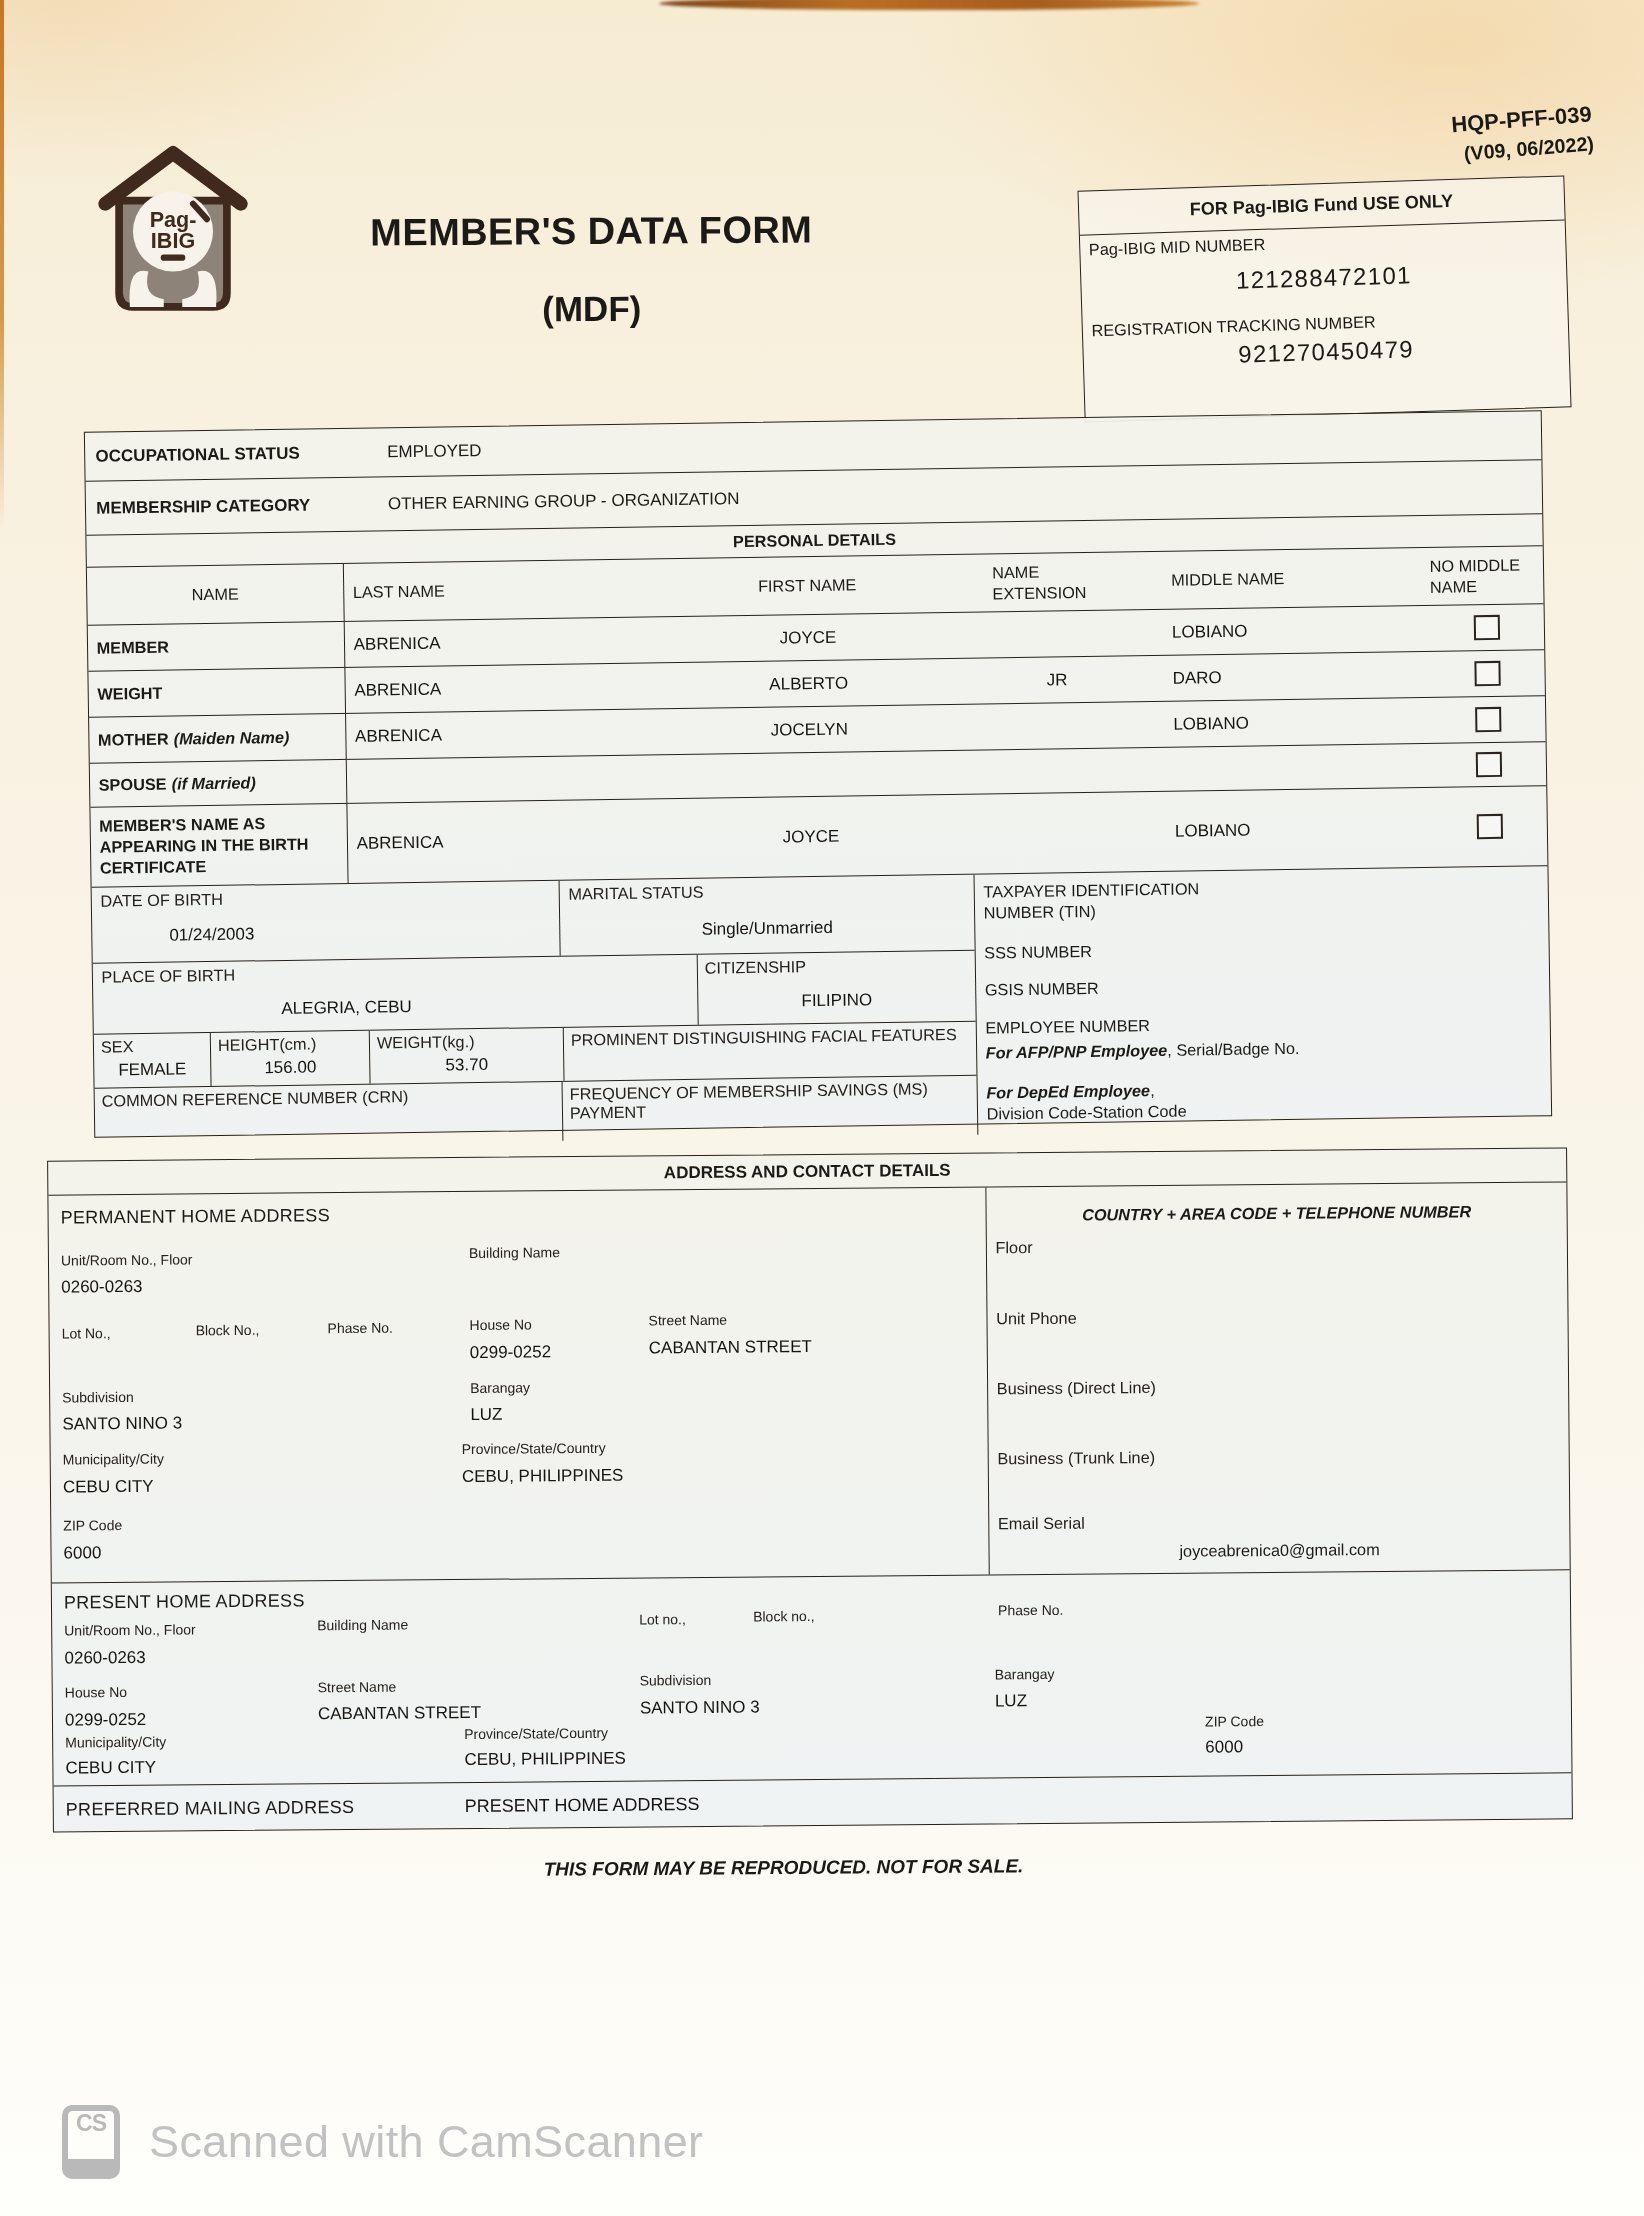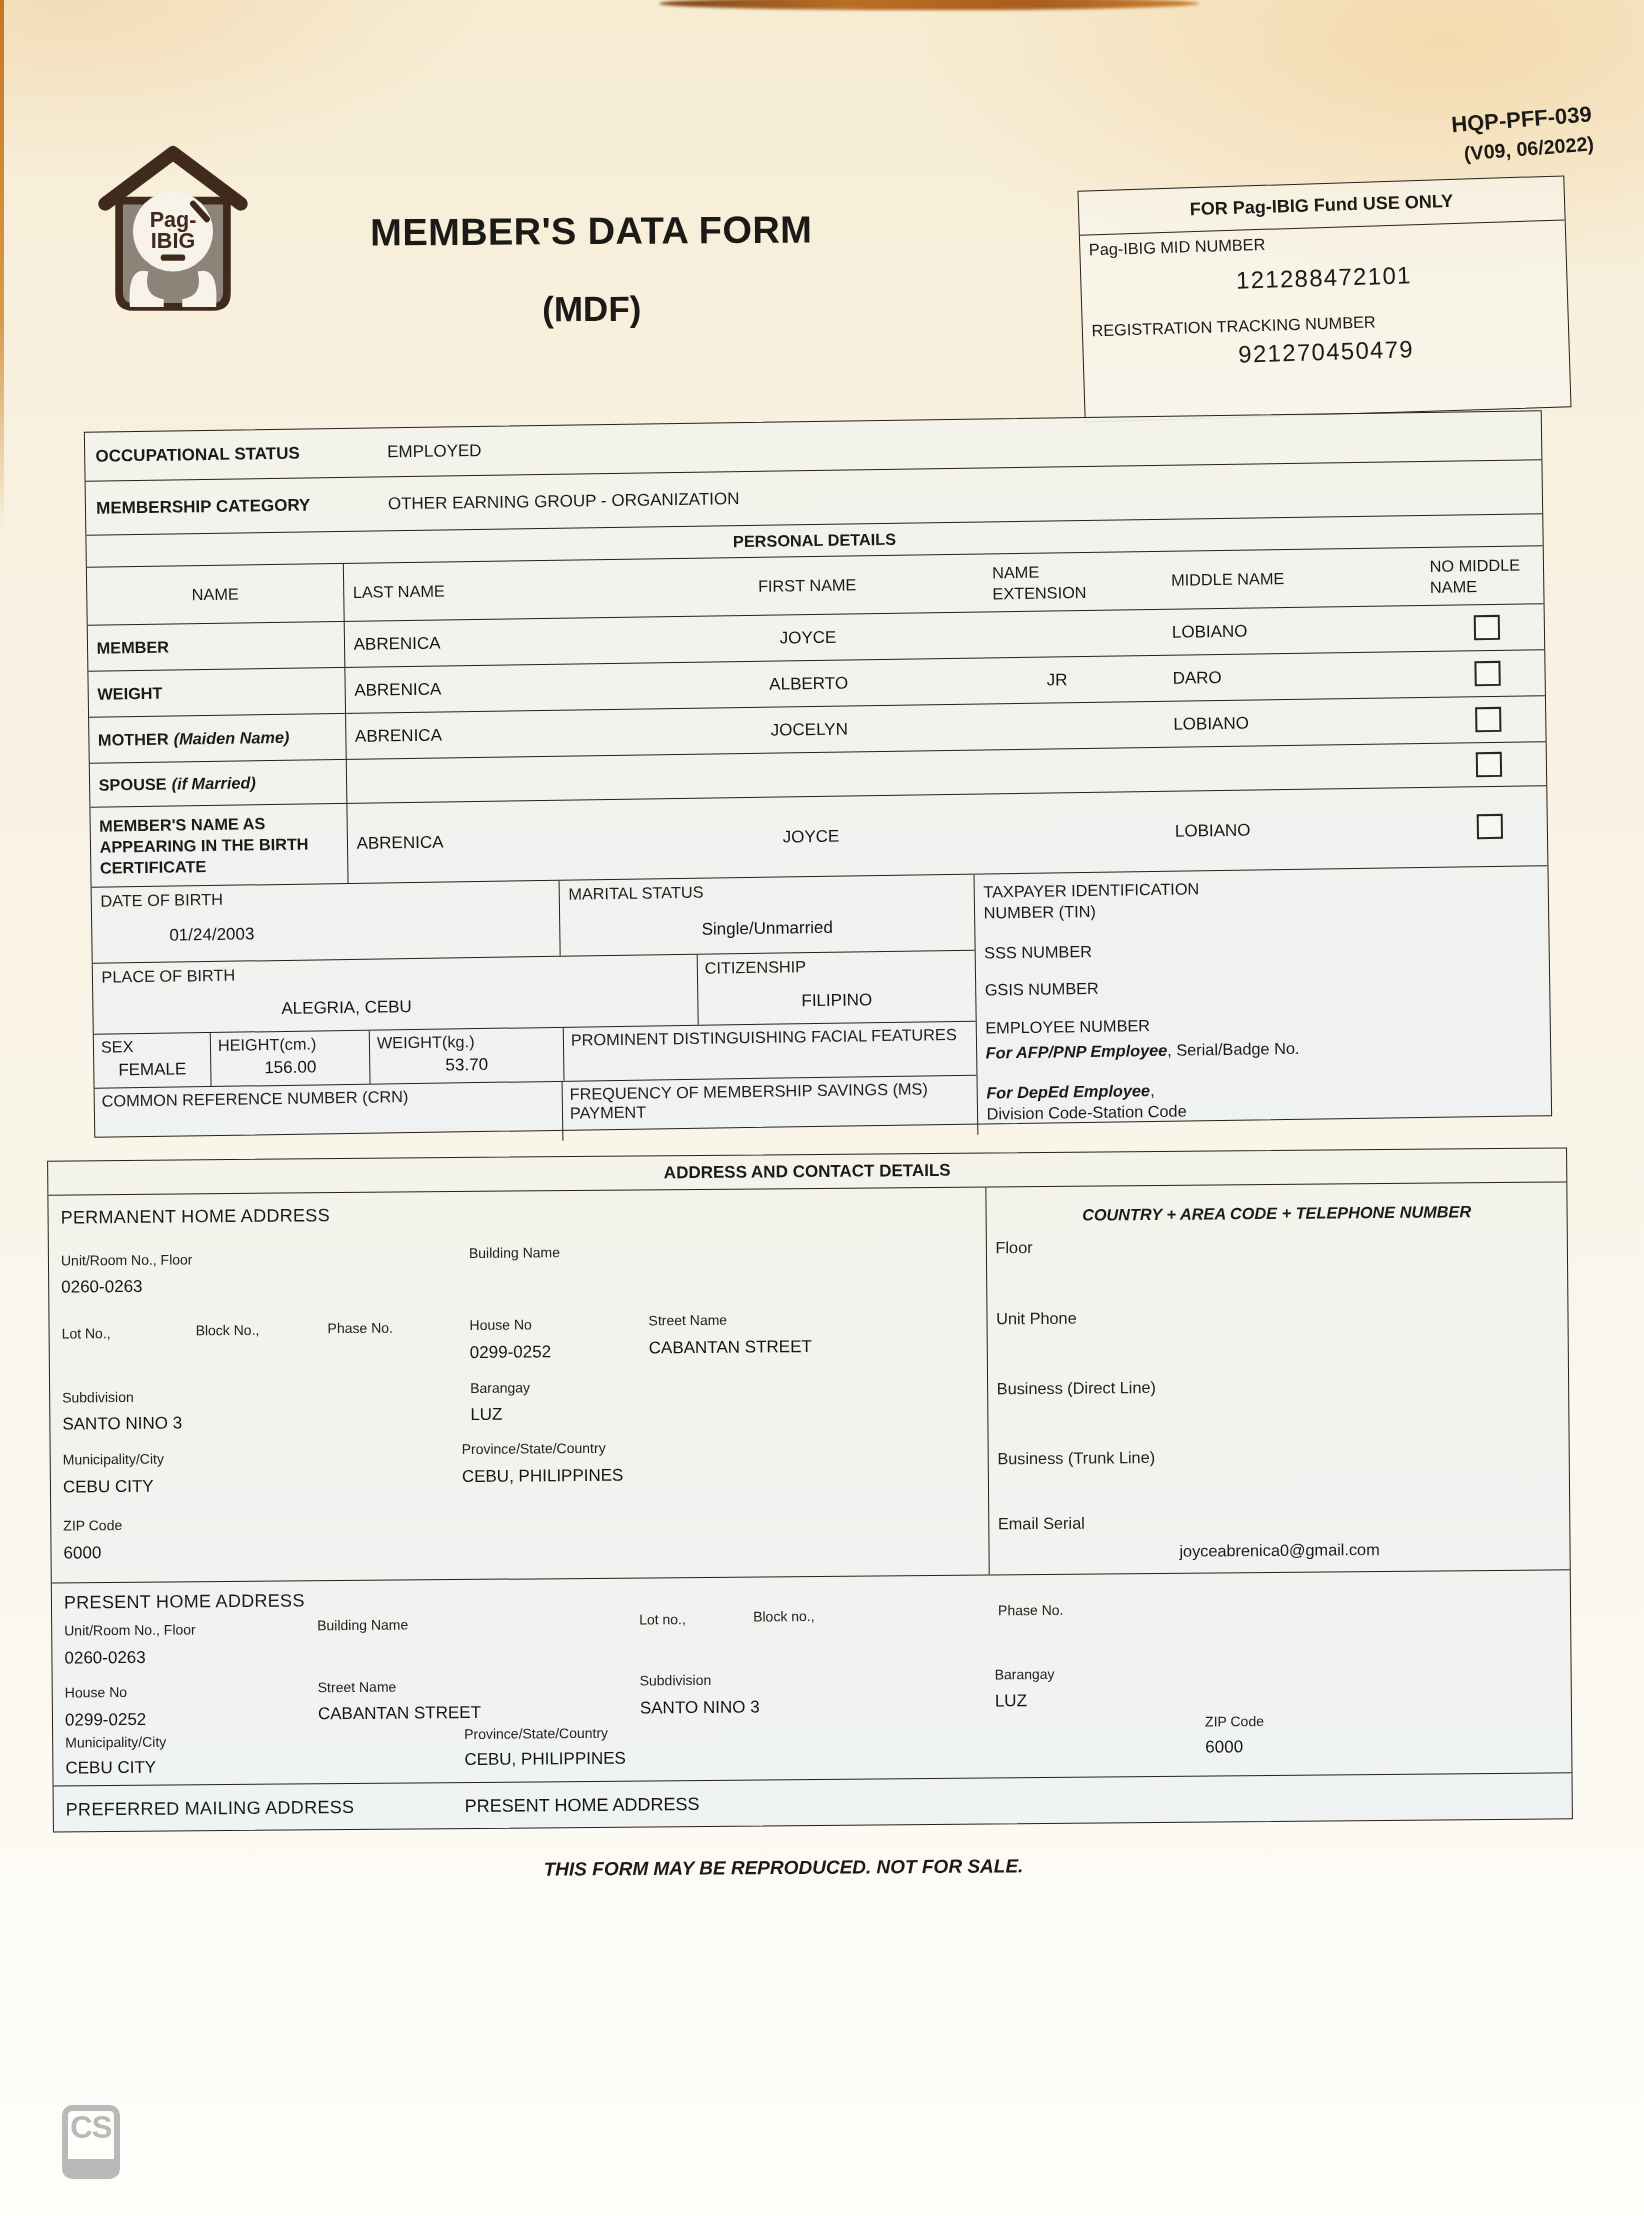--- a/index.html
+++ b/index.html
@@ -28,21 +28,21 @@
   .t1-row{display:flex;border-bottom:1.7px solid #262017;position:relative;}
   .t1-row:last-child{border-bottom:none;}
   .ncols{display:grid;grid-template-columns:257px 283px 360px 137px 304px 116px;width:100%;}
   .ncell{display:flex;align-items:center;}
   .hdr-small{font-size:16.3px;line-height:1.25;}
   .logo-svg{display:block;}
   .contact-col{border-left:1.7px solid #262017;position:relative;flex:1;}
   .cs-logo{width:46px;height:62px;border:6px solid #b9b9b9;border-radius:10.3px;position:relative;
     display:flex;align-items:flex-start;justify-content:center;}
   .cs-logo .bar{position:absolute;left:-1.7px;right:-1.7px;bottom:-2.6px;height:17px;background:#b9b9b9;border-radius:1.7px 1.7px 5.1px 5.1px;}
-  .cs-logo .cs{font-weight:700;font-size:31px;color:#b9b9b9;line-height:1.1;letter-spacing:-0.9px;}
+  .cs-logo .cs{font-weight:700;font-size:23px;color:#b9b9b9;line-height:1.1;letter-spacing:-0.9px;}
 </style>
 </head>
 <body>
 
 <div class="warm-overlay"></div>
 <div class="smudge-top"></div>
 <div class="edge-left"></div>
 
 <div class="abs" style="left:1370px;top:110px;width:223px;text-align:right;transform:rotate(-4.5deg);font-weight:700;">
   <div style="font-size:22px;">HQP-PFF-039</div>
@@ -314,14 +314,15 @@
   </div>
 </div>
 
 <div class="abs" style="left:0;top:1857px;width:1567px;text-align:center;font-weight:700;font-style:italic;font-size:19px;transform:rotate(-.4deg);">THIS FORM MAY BE REPRODUCED. NOT FOR SALE.</div>
 
 <div class="abs" style="left:62px;top:2105px;display:flex;align-items:center;gap:29px;">
   <div class="cs-logo">
     <span class="cs">CS</span>
     <div class="bar"></div>
   </div>
+  <div style="font-size:45px;color:#c2c2c2;letter-spacing:0.4px;">Scanned with CamScanner</div>
 </div>
 
 
 </body></html>

